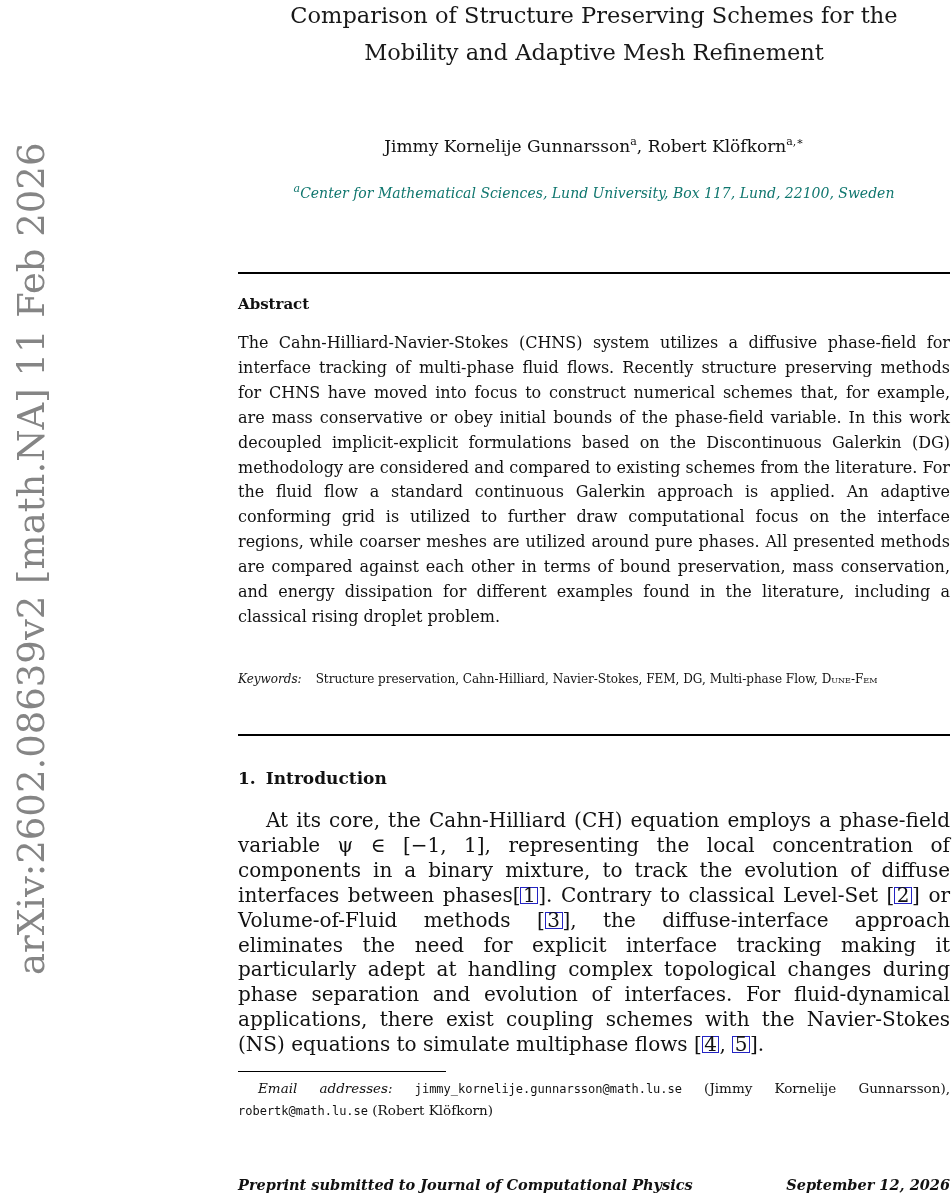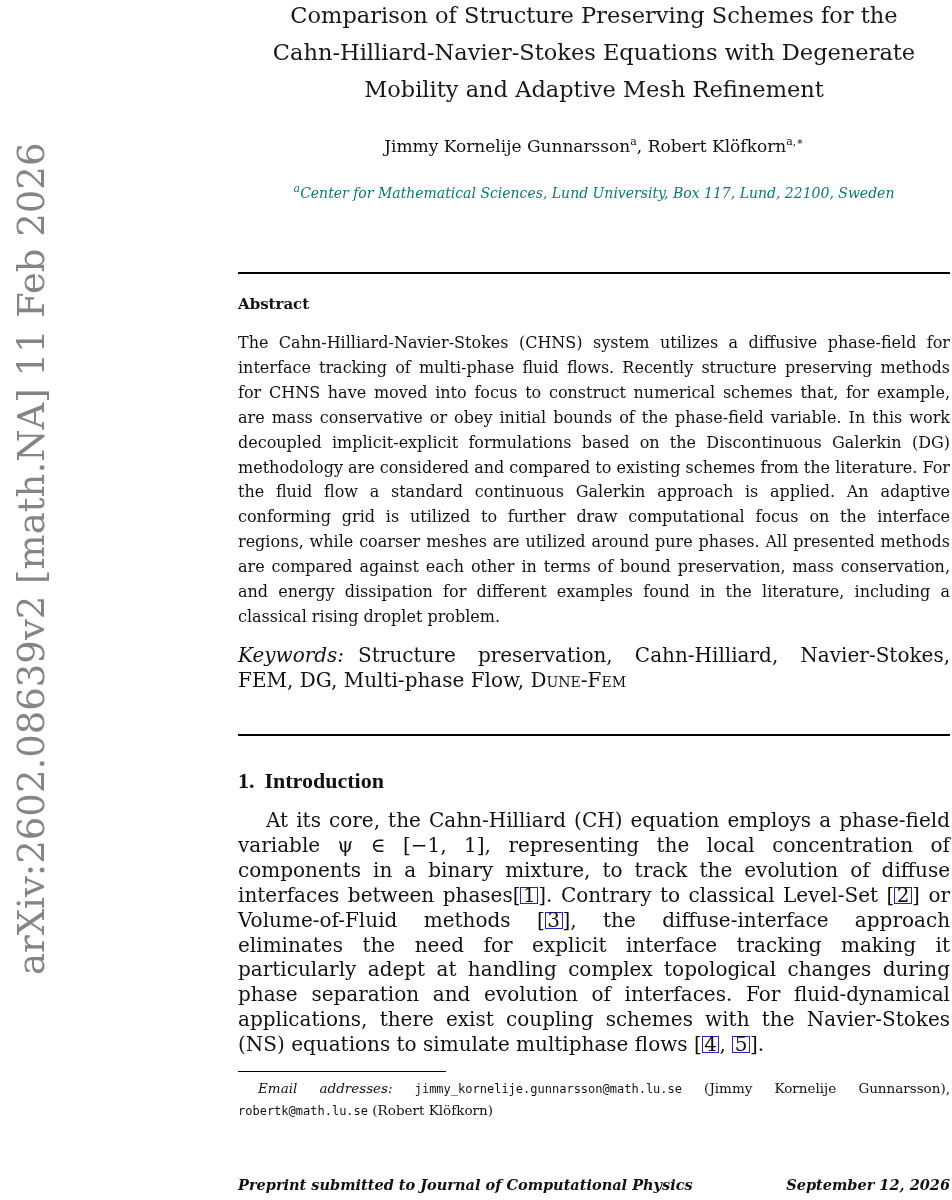--- a/index.html
+++ b/index.html
@@ -65,32 +65,31 @@
     font-weight: bold;
     font-size: 15px;
   }
   .abstract-body {
     top: 331px;
     font-size: 16px;
     line-height: 24.9px;
     text-align: justify;
   }
   .keywords {
-    top: 643px;
-    font-size: 20px;
+    top: 667px;
+    font-size: 12px;
     line-height: 25px;
     text-align: justify;
   }
   .keywords .kw-label { font-style: italic; margin-right: 14px; }
   .keywords .kw-smallcaps { font-variant: small-caps; }
   .section-heading {
     top: 768px;
     font-weight: bold;
-    font-size: 22px;
-    font-family: Liberation Serif, serif;
+    font-size: 17px;
   }
   .section-heading .sec-num { margin-right: 10px; }
   .intro-paragraph {
     top: 808px;
     font-size: 20px;
     line-height: 24.9px;
     text-align: justify;
     text-indent: 28px;
   }
   .cite-box {
@@ -130,21 +129,20 @@
 </style>
 </head>
 <body>
 
 <div class="page">
 
   <div class="arxiv-sidebar">arXiv:2602.08639v2  [math.NA]  11 Feb 2026</div>
 
   <div class="column title">
     <div>Comparison of Structure Preserving Schemes for the</div>
-    <div>Cahn-Hilliard-Navier-Stokes Equations with Degenerate</div>
     <div>Mobility and Adaptive Mesh Refinement</div>
   </div>
 
   <div class="column authors"><span>Jimmy Kornelije Gunnarsson</span><sup>a</sup><span>, </span><span>Robert Klöfkorn</span><sup>a,∗</sup></div>
 
   <div class="column affiliation"><sup>a</sup><span>Center for Mathematical Sciences, Lund University, Box 117, Lund, 22100, Sweden</span></div>
 
   <div class="rule rule-top"></div>
 
   <div class="column abstract-heading">Abstract</div>

